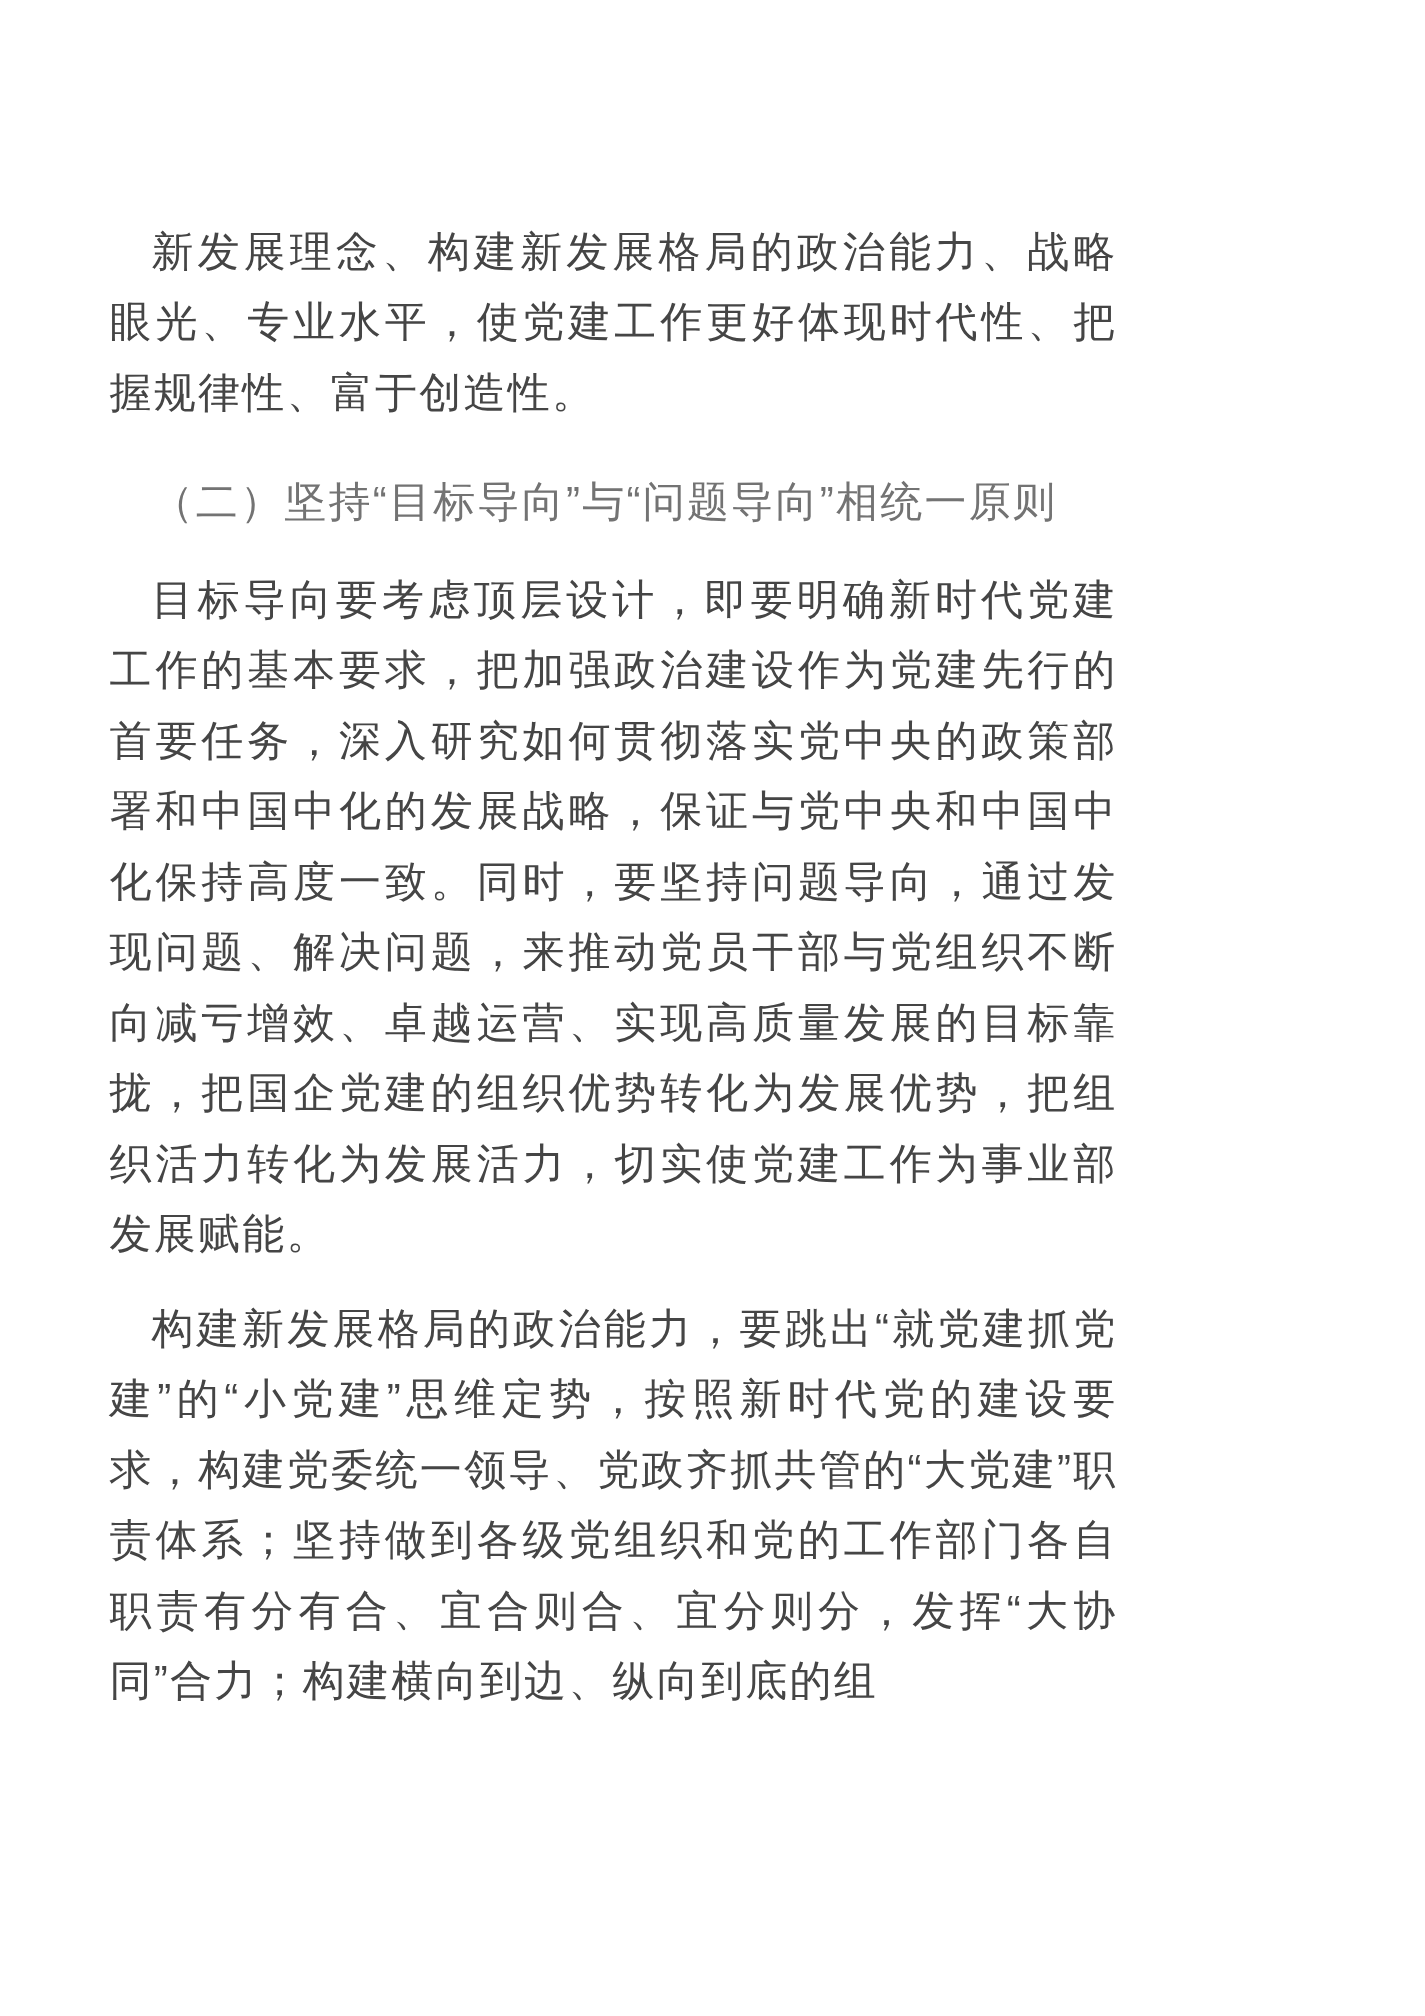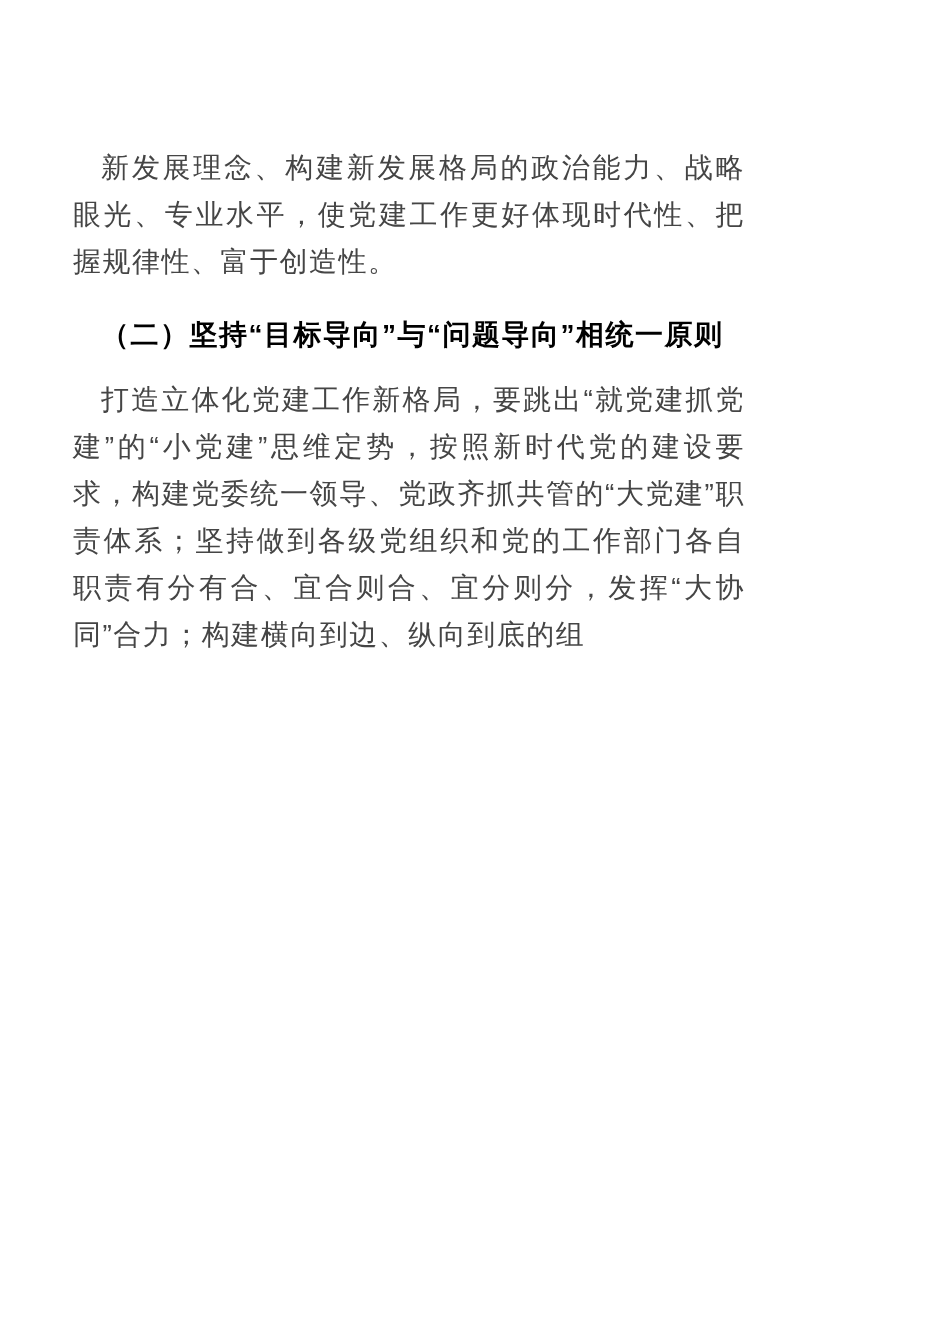--- a/index.html
+++ b/index.html
@@ -32,31 +32,32 @@
     word-break: break-all;
   }
   .doc-paragraph {
     margin: 16px 0;
     text-indent: 1em;
   }
   .doc-heading {
     margin: 26px 0 18px 0;
     text-indent: 1em;
     font-size: 28px;
-    font-weight: bold;
-    color: #000000;
+    font-weight: normal;
+    color: #737373;
     line-height: 47px;
   }
 </style>
 </head>
 <body>
 
 <div class="doc-page">
   <div class="doc-body">
     <p class="doc-paragraph">新发展理念、构建新发展格局的政治能力、战略眼光、专业水平，使党建工作更好体现时代性、把握规律性、富于创造性。</p>
 
     <h3 class="doc-heading">（二）坚持“目标导向”与“问题导向”相统一原则</h3>
 
+    <p class="doc-paragraph">目标导向要考虑顶层设计，即要明确新时代党建工作的基本要求，把加强政治建设作为党建先行的首要任务，深入研究如何贯彻落实党中央的政策部署和中国中化的发展战略，保证与党中央和中国中化保持高度一致。同时，要坚持问题导向，通过发现问题、解决问题，来推动党员干部与党组织不断向减亏增效、卓越运营、实现高质量发展的目标靠拢，把国企党建的组织优势转化为发展优势，把组织活力转化为发展活力，切实使党建工作为事业部发展赋能。</p>
 
 
-    <p class="doc-paragraph">打造立体化党建工作新格局，要跳出“就党建抓党建”的“小党建”思维定势，按照新时代党的建设要求，构建党委统一领导、党政齐抓共管的“大党建”职责体系；坚持做到各级党组织和党的工作部门各自职责有分有合、宜合则合、宜分则分，发挥“大协同”合力；构建横向到边、纵向到底的组</p>
+    <p class="doc-paragraph">构建新发展格局的政治能力，要跳出“就党建抓党建”的“小党建”思维定势，按照新时代党的建设要求，构建党委统一领导、党政齐抓共管的“大党建”职责体系；坚持做到各级党组织和党的工作部门各自职责有分有合、宜合则合、宜分则分，发挥“大协同”合力；构建横向到边、纵向到底的组</p>
   </div>
 </div>
 
 </body></html>

